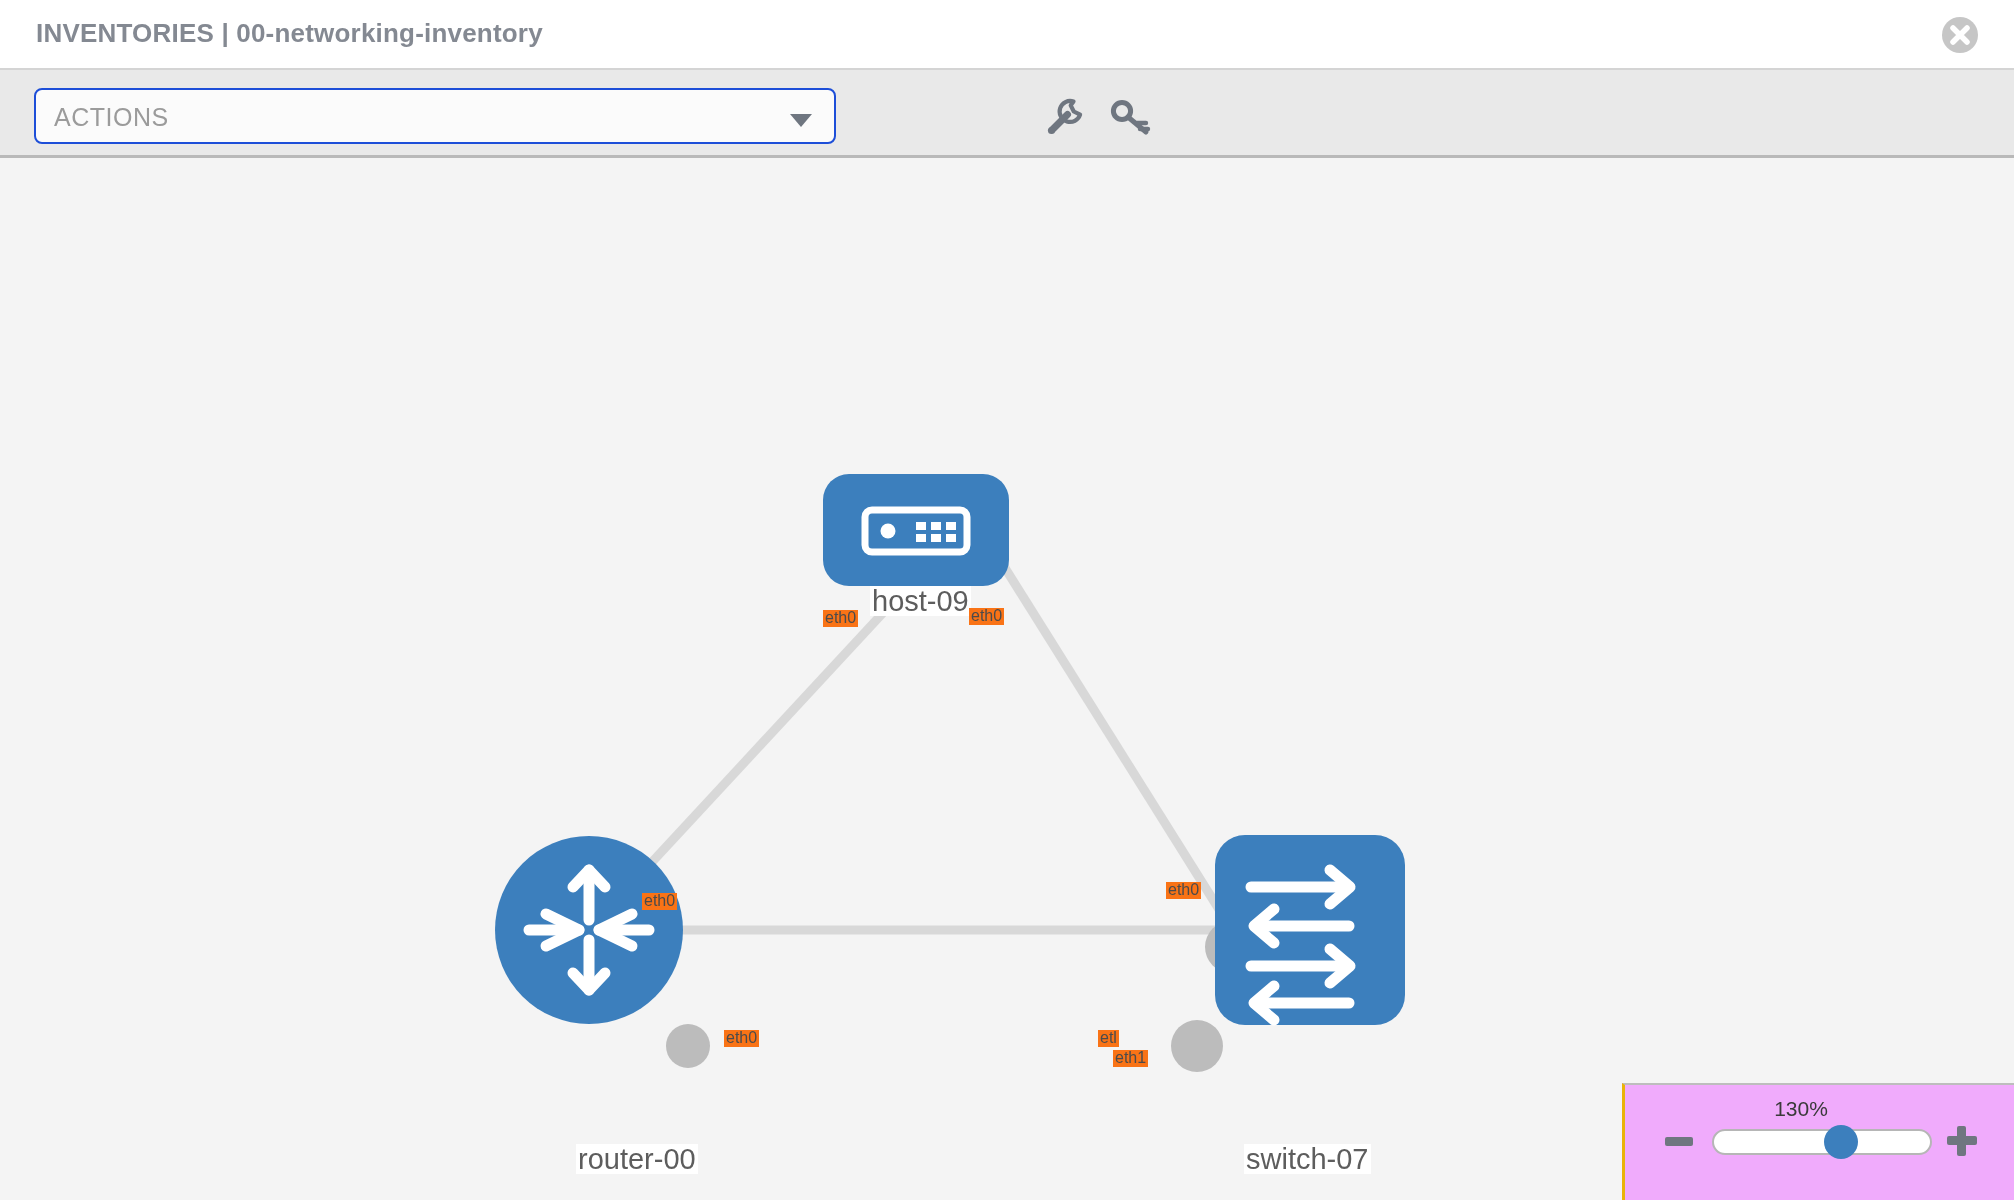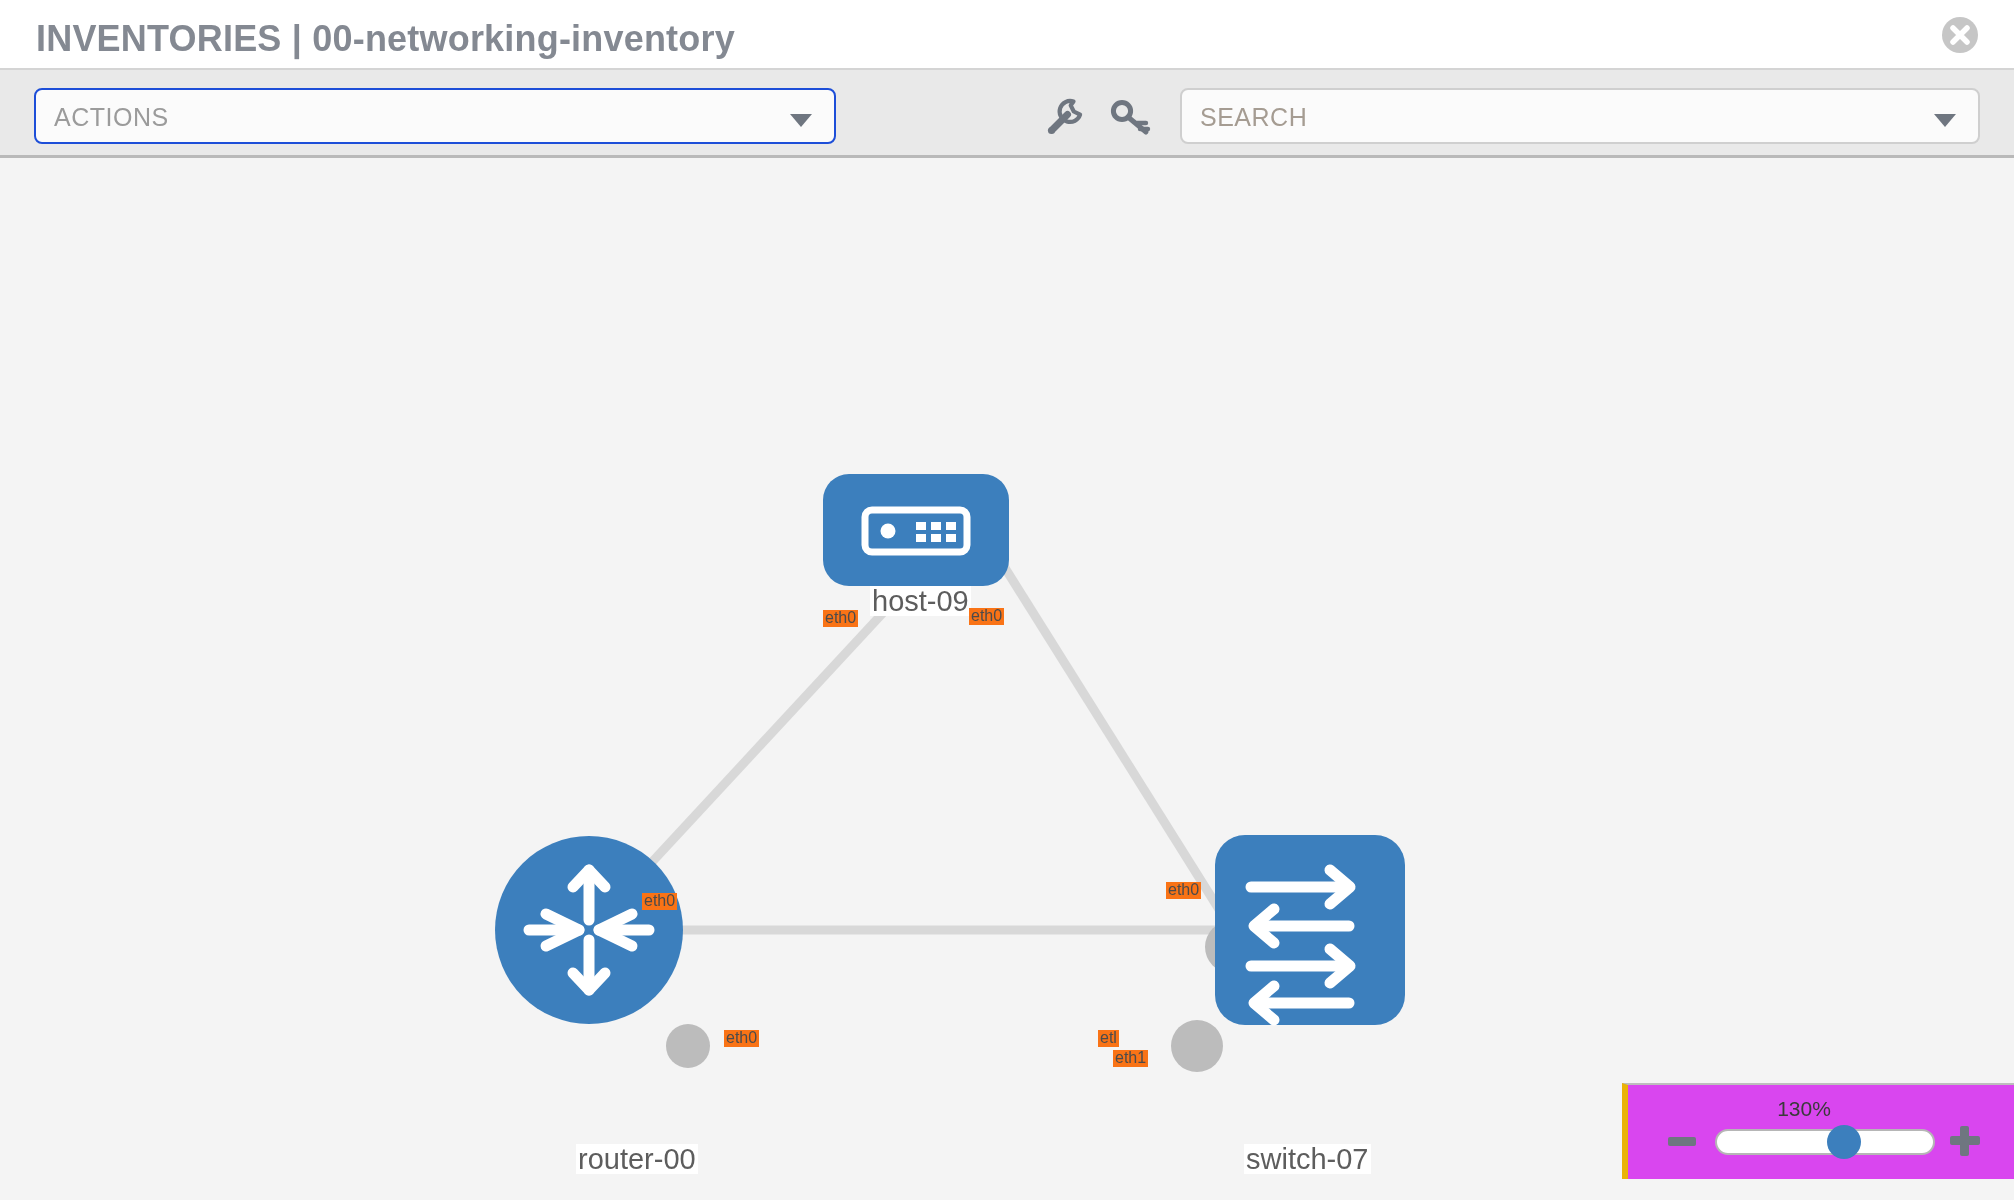--- a/index.html
+++ b/index.html
@@ -13,21 +13,21 @@
   #app { position: relative; width: 2014px; height: 1200px; }
 
   
   .header {
     position: absolute; left: 0; top: 0;
     width: 2014px; height: 68px;
     background: #ffffff;
   }
   .header-title {
     position: absolute; left: 36px; top: 18px;
-    font-size: 36px; font-weight: bold;
+    font-size: 26px; font-weight: bold;
     color: #848992;
     letter-spacing: .2px;
     white-space: nowrap;
   }
   .close-icon {
     position: absolute; left: 1938px; top: 13px;
     width: 44px; height: 44px;
     cursor: pointer;
   }
 
@@ -102,24 +102,24 @@
     font-size: 16px; color: #4b4b4b;
     background: #f97316;
     white-space: nowrap;
     line-height: 1.05;
     padding: 0 2px;
   }
 
   
   .zoom-panel {
     position: absolute; left: 1622px; top: 1083px;
-    width: 392px; height: 96px;
-    background: #d946ef;
+    width: 392px; height: 117px;
+    background: #f0abfc;
     border-top: 2px solid #bdbdbd;
-    border-left: 6px solid #eab308;
+    border-left: 3px solid #eab308;
   }
   .zoom-pct {
     position: absolute; left: 0; top: 12px;
     width: 352px;
     text-align: center;
     font-size: 21px; color: #3a3a3a;
   }
   .zoom-minus {
     position: absolute; left: 40px; top: 52px;
     width: 28px; height: 9px;
@@ -185,24 +185,20 @@
 
     <div class="tool-icon key-icon">
       <svg width="48" height="48" viewBox="0 0 48 48" aria-hidden="true">
         <circle cx="16" cy="19" r="8.6" fill="none" stroke="#6f7680" stroke-width="5"></circle>
         <path d="M22 25 L40 40" stroke="#6f7680" stroke-width="5" stroke-linecap="round"></path>
         <path d="M31 31 L40 31" stroke="#6f7680" stroke-width="4.4" stroke-linecap="round"></path>
         <path d="M34 37 L42 37" stroke="#6f7680" stroke-width="4.4" stroke-linecap="round"></path>
       </svg>
     </div>
 
-    <div class="search-box">
-      <span class="search-label">SEARCH</span>
-      <span class="caret"></span>
-    </div>
   </div>
 
   <div class="canvas">
 
     <svg id="topology" width="2014" height="1042" aria-hidden="true">
 
       <g>
         <line x1="932" y1="402" x2="589" y2="772" stroke="#d8d8d8" stroke-width="9"></line>
         <line x1="1000" y1="402" x2="1232" y2="772" stroke="#d8d8d8" stroke-width="9"></line>
         <line x1="589" y1="772" x2="1232" y2="772" stroke="#d8d8d8" stroke-width="9"></line>

